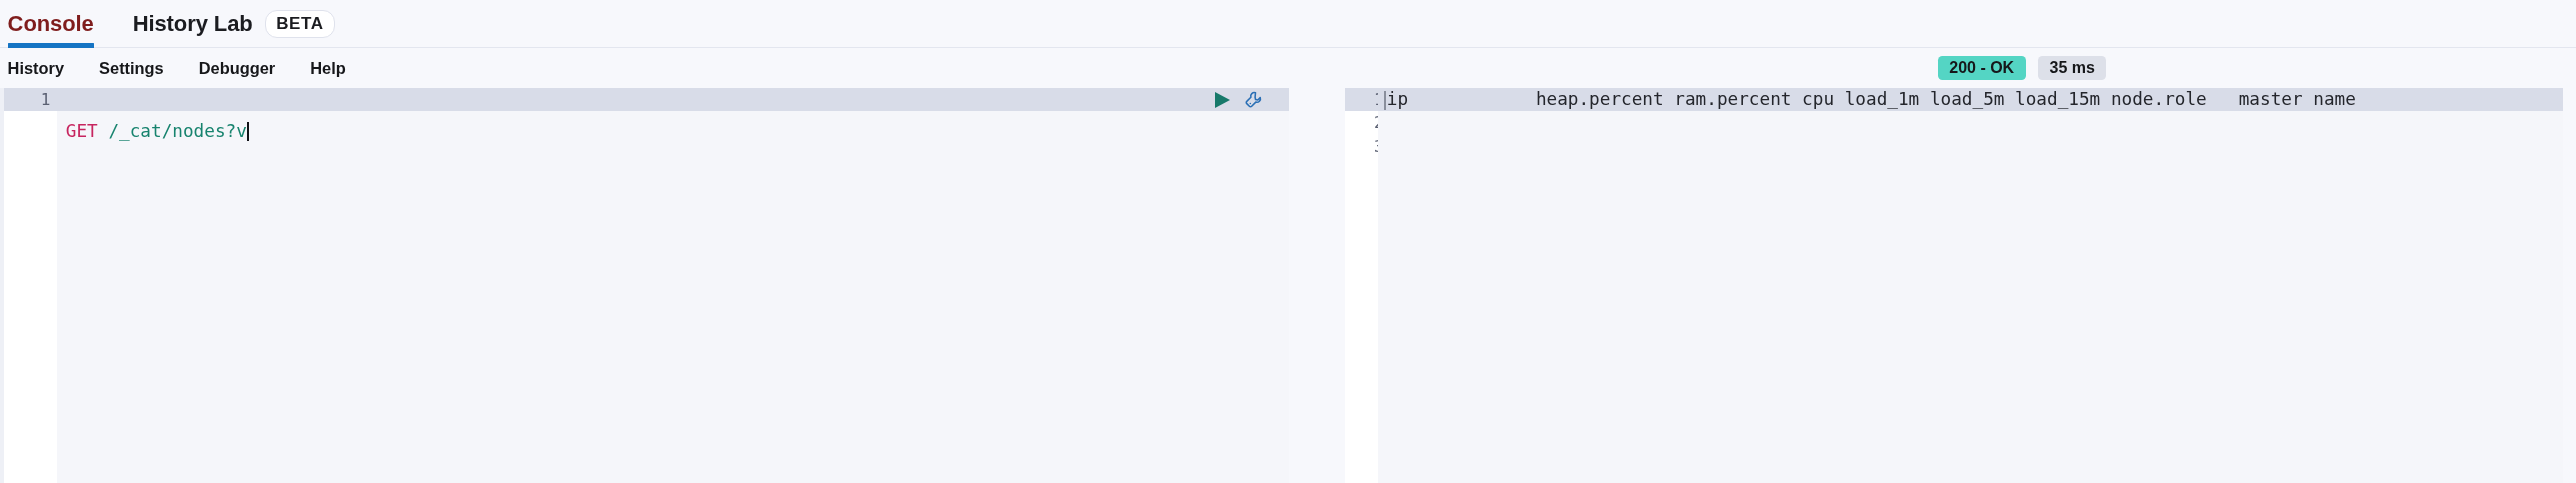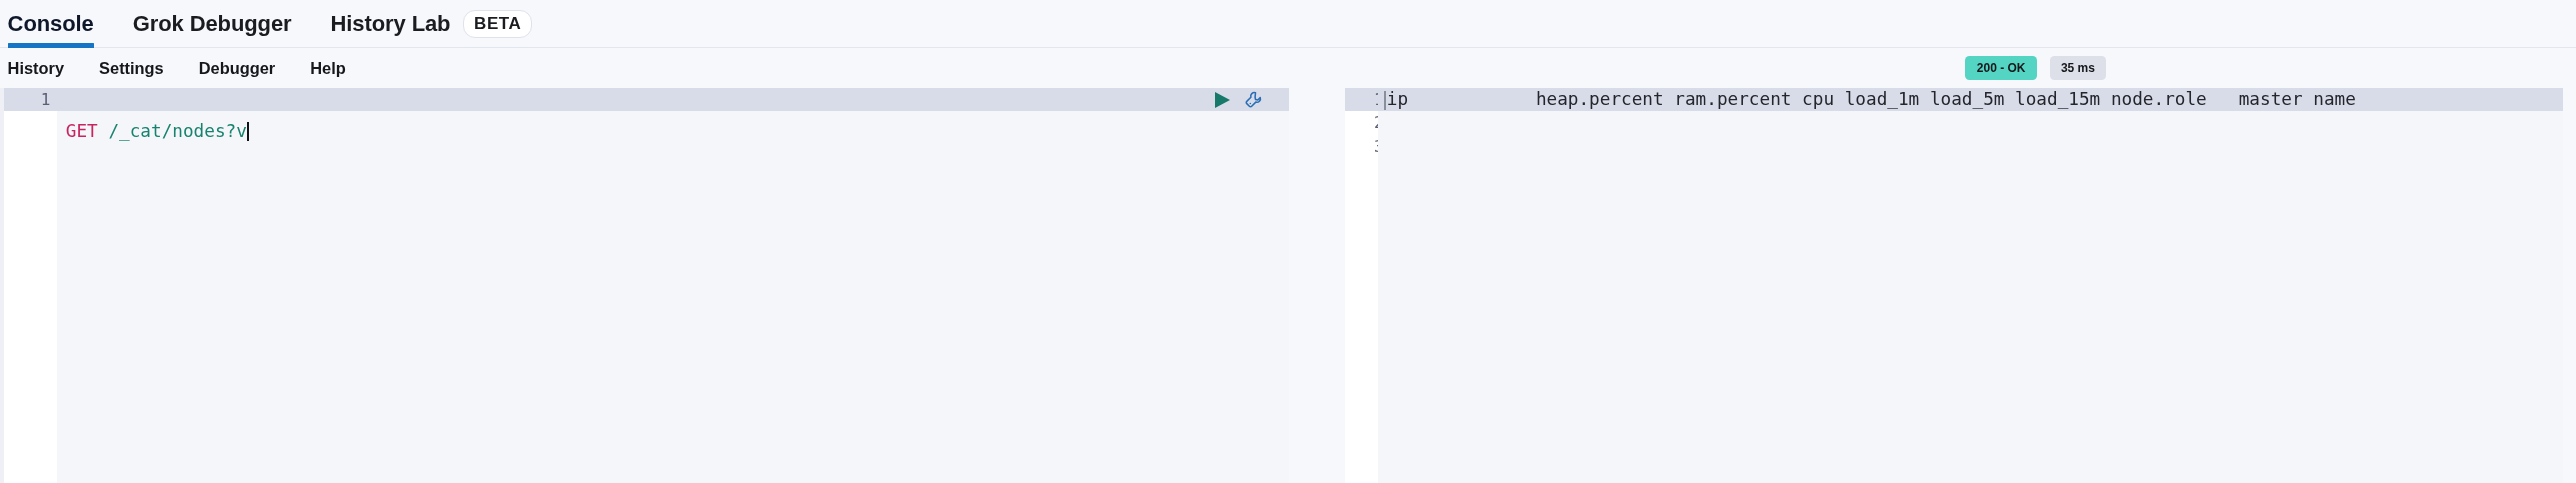--- a/index.html
+++ b/index.html
@@ -41,21 +41,21 @@
     padding: 0 0 0 0;
     margin-right: 39px;
     font-size: 22px;
     font-weight: bold;
     color: #1b1c20;
     cursor: pointer;
     white-space: nowrap;
     letter-spacing: -0.1px;
   }
   .tab:first-child { margin-left: 7.6px; }
-  .tab.active { color: #0f172a; }
+  .tab.active { color: #7f1d1d; }
   .tab .underline {
     position: absolute;
     left: 0; bottom: 0;
     width: 100%;
     height: 5px;
     background: #1574c4;
     border-radius: 0.6px;
   }
   .beta-pill {
     margin-left: 12.6px;
@@ -104,21 +104,21 @@
     align-items: center;
     gap: 12.6px;
   }
   .badge {
     display: inline-flex;
     align-items: center;
     justify-content: center;
     height: 24px;
     padding: 0 11.4px;
     border-radius: 4.4px;
-    font-size: 12px;
+    font-size: 16px;
     font-weight: bold;
     color: #16171a;
     white-space: nowrap;
   }
   .badge.status { background: #54d5c4; }
   .badge.time { background: #dde0e9; }
 
   
   .panes {
     position: absolute;
@@ -250,23 +250,20 @@
 
 <div class="tabbar">
   <div class="tabs">
 
     <div class="tab active">
       <span>Console</span>
       <span class="underline"></span>
     </div>
 
 
-    <div class="tab">
-      <span>Grok Debugger</span>
-    </div>
 
     <div class="tab">
       <span>History Lab</span>
       <span class="beta-pill">BETA</span>
     </div>
 
   </div>
 </div>
 
 <div class="subbar">

